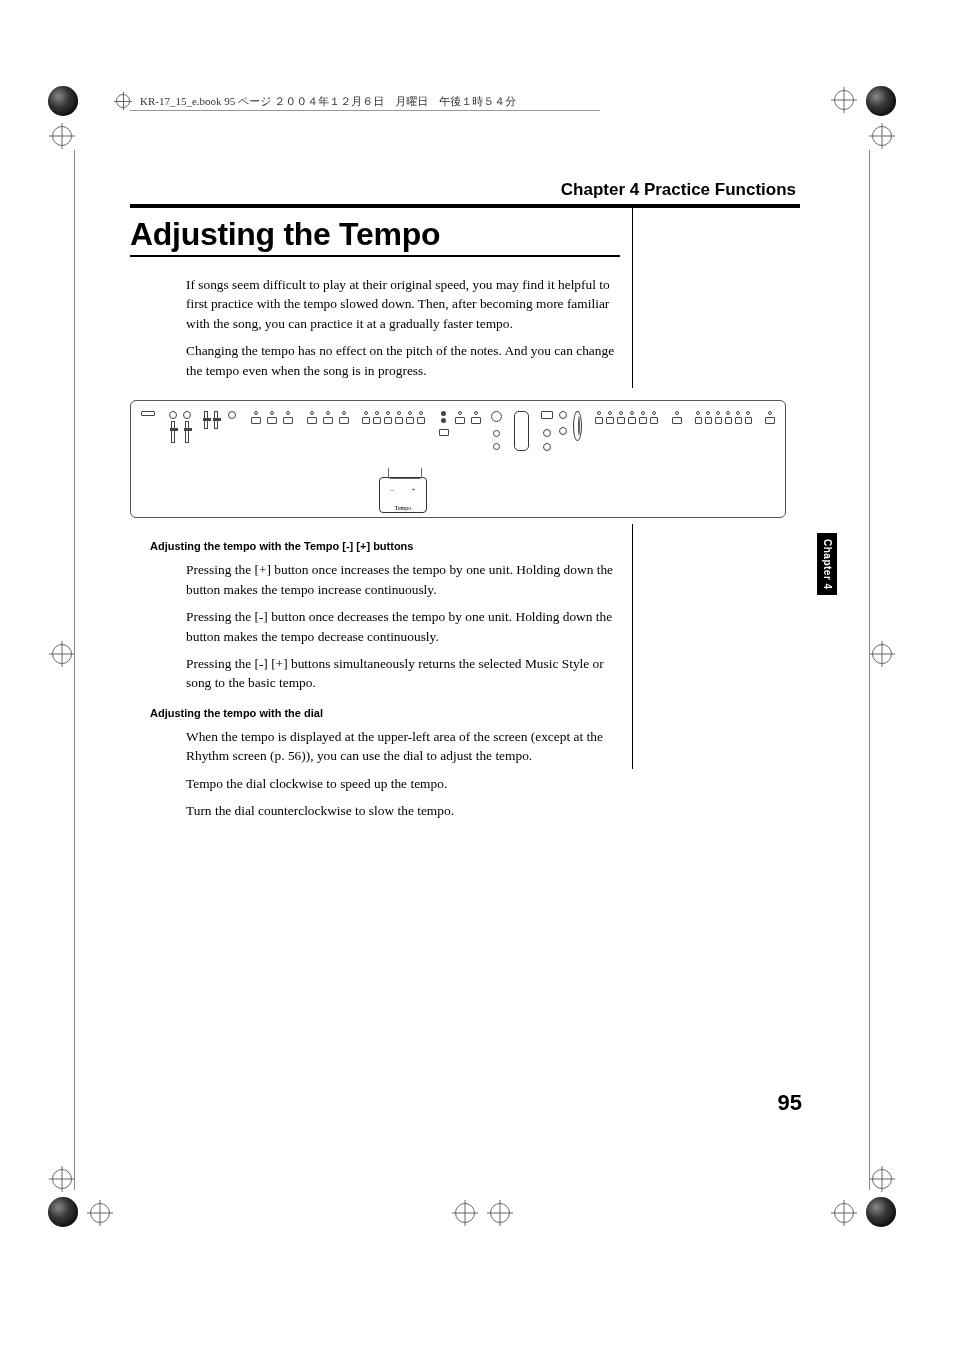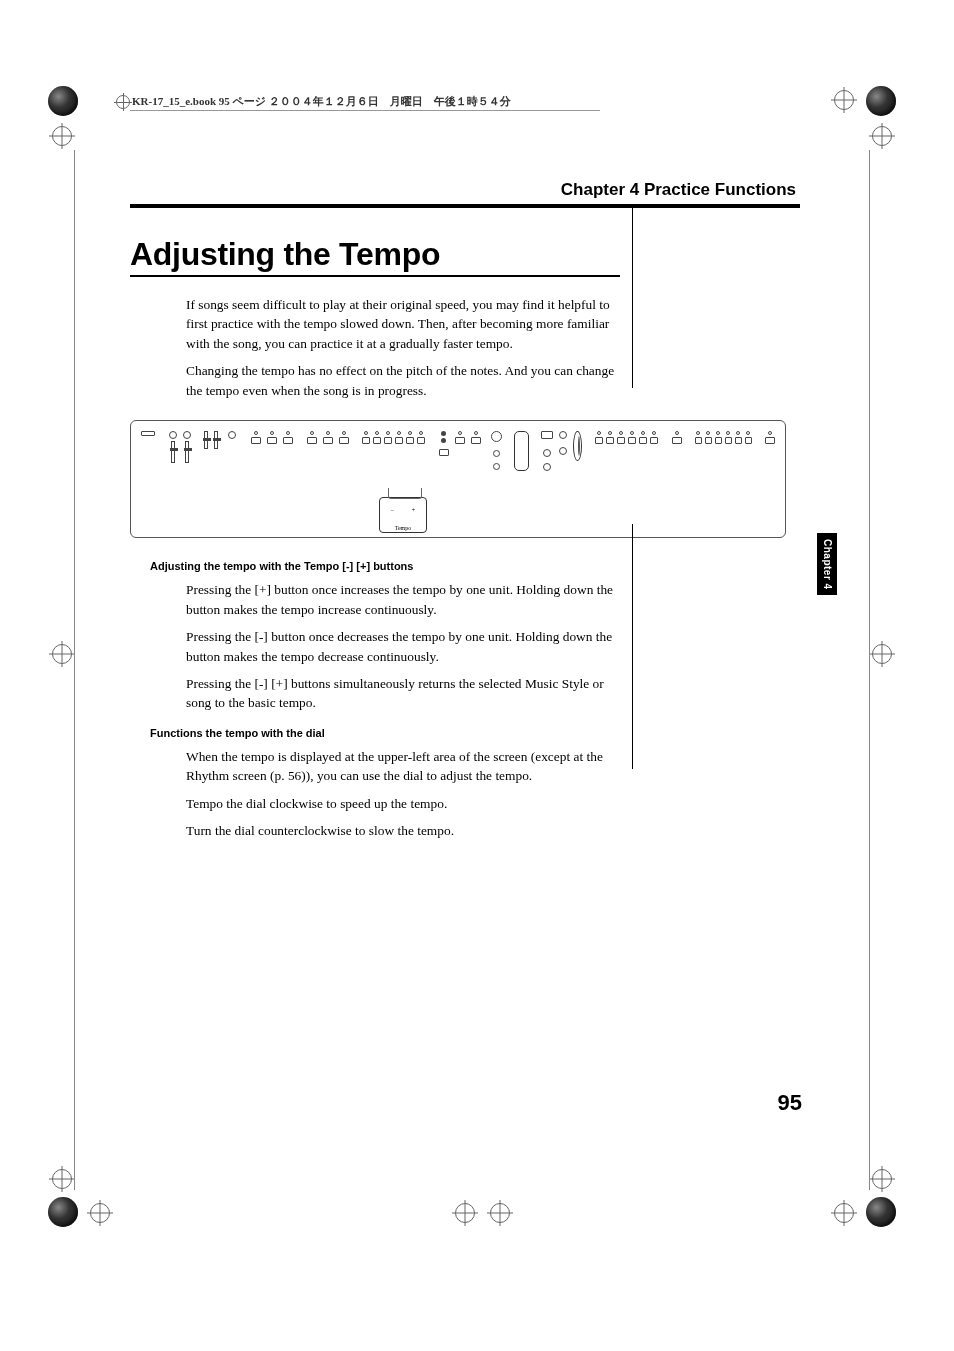--- a/index.html
+++ b/index.html
@@ -24,24 +24,23 @@
   .reg-mark::after { top:50%; left:-4px; right:-4px; height:1px; transform:translateY(-50%);}
   .reg-dot {
     position:absolute; width:30px; height:30px; border-radius:50%;
     background: radial-gradient(circle at 35% 35%, #888 0%, #333 40%, #111 100%);
     box-shadow: inset -2px -2px 4px rgba(0,0,0,0.6);
   }
 
   .header-bar {
     position: absolute;
     top: 94px; left: 116px;
-    display:flex; align-items:flex-end; gap:2px;
+    display:flex; align-items:flex-start; gap:10px;
     font-size: 11px;
     color:#333;
-    font-weight:bold;
   }
   .header-bar .circ {
     width:14px;height:14px;border:1px solid #666;border-radius:50%;
     display:inline-flex;align-items:center;justify-content:center;
   }
   .header-bar .circ::before{content:"";width:1px;height:18px;background:#666;position:absolute;}
   .header-bar .circ::after{content:"";height:1px;width:18px;background:#666;position:absolute;}
   .header-underline {
     position:absolute; top:110px; left:130px; width:470px; border-top:0.5px solid #999;
   }
@@ -54,21 +53,21 @@
   }
 
   .chapter-header {
     text-align: right;
     font-family: Arial, Helvetica, sans-serif;
     font-weight: bold;
     font-size: 17px;
     padding-right: 4px;
     border-bottom: 4px solid #000;
     padding-bottom: 4px;
-    margin-bottom: 28px;
+    margin-bottom: 8px;
   }
 
   .main-title {
     font-family: Arial, Helvetica, sans-serif;
     font-weight: 900;
     font-size: 32px;
     border-bottom: 2px solid #000;
     padding-bottom: 2px;
     width: 490px;
     margin-bottom: 18px;
@@ -403,21 +402,21 @@
     </div>
   </div>
 
   <div class="sub-heading">Adjusting the tempo with the Tempo [-] [+] buttons</div>
   <div class="body-block">
     <p>Pressing the [+] button once increases the tempo by one unit. Holding down the button makes the tempo increase continuously.</p>
     <p>Pressing the [-] button once decreases the tempo by one unit. Holding down the button makes the tempo decrease continuously.</p>
     <p>Pressing the [-] [+] buttons simultaneously returns the selected Music Style or song to the basic tempo.</p>
   </div>
 
-  <div class="sub-heading" style="margin-top:14px;">Functions the tempo with the dial</div>
+  <div class="sub-heading" style="margin-top:14px;">Adjusting the tempo with the dial</div>
   <div class="body-block">
     <p>When the tempo is displayed at the upper-left area of the screen (except at the Rhythm screen (p. 56)), you can use the dial to adjust the tempo.</p>
     <p>Tempo the dial clockwise to speed up the tempo.</p>
     <p>Turn the dial counterclockwise to slow the tempo.</p>
   </div>
 
 </div>
 
 <div class="column-divider"></div>
 <div class="column-divider2"></div>

